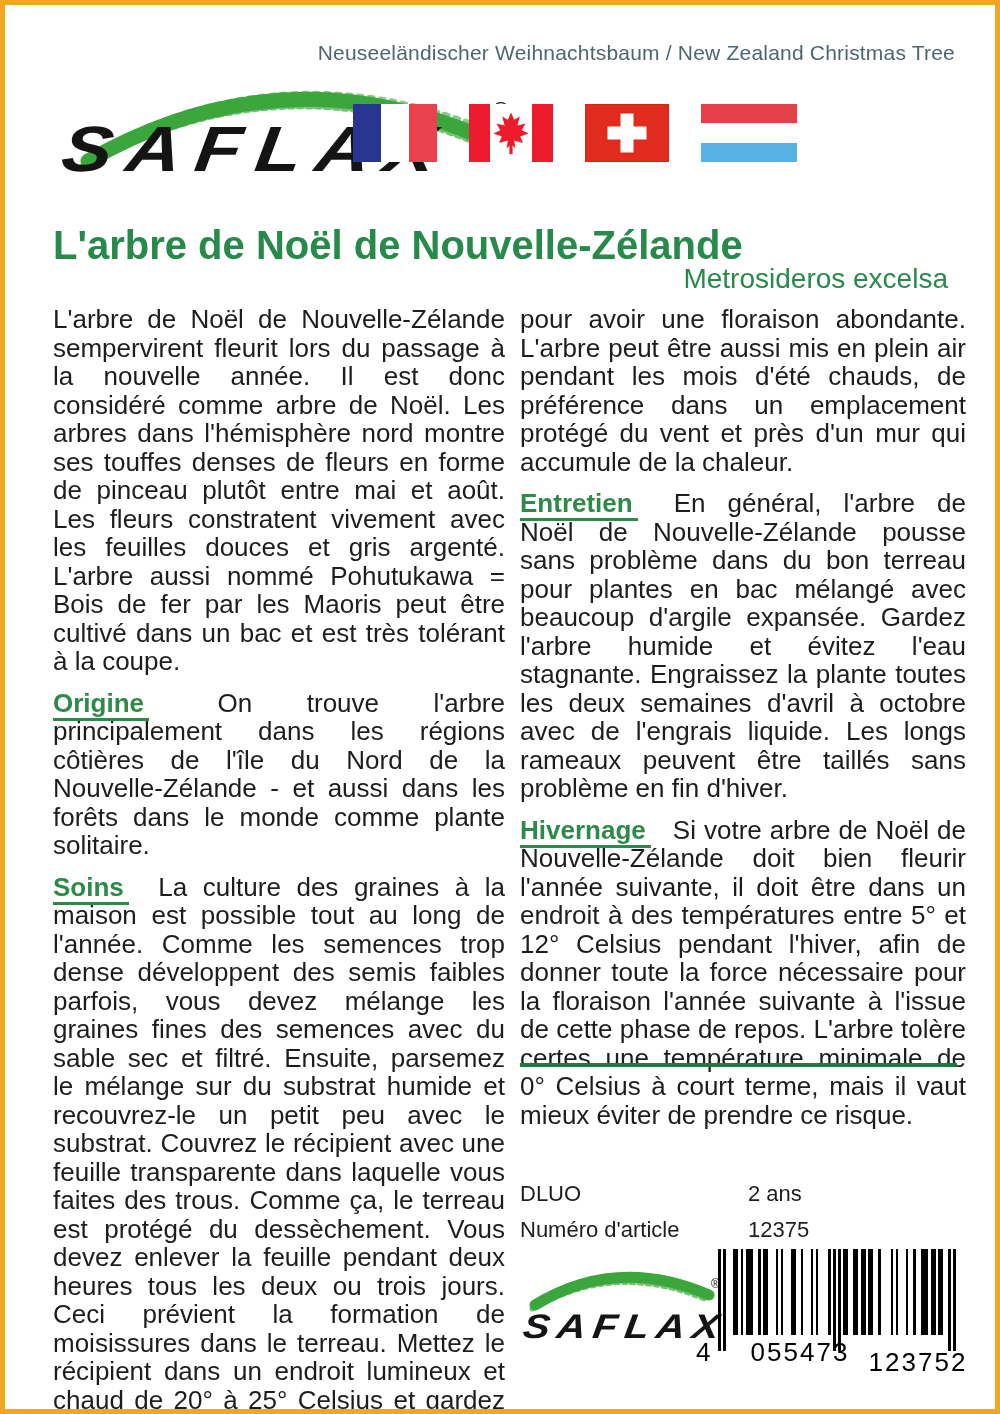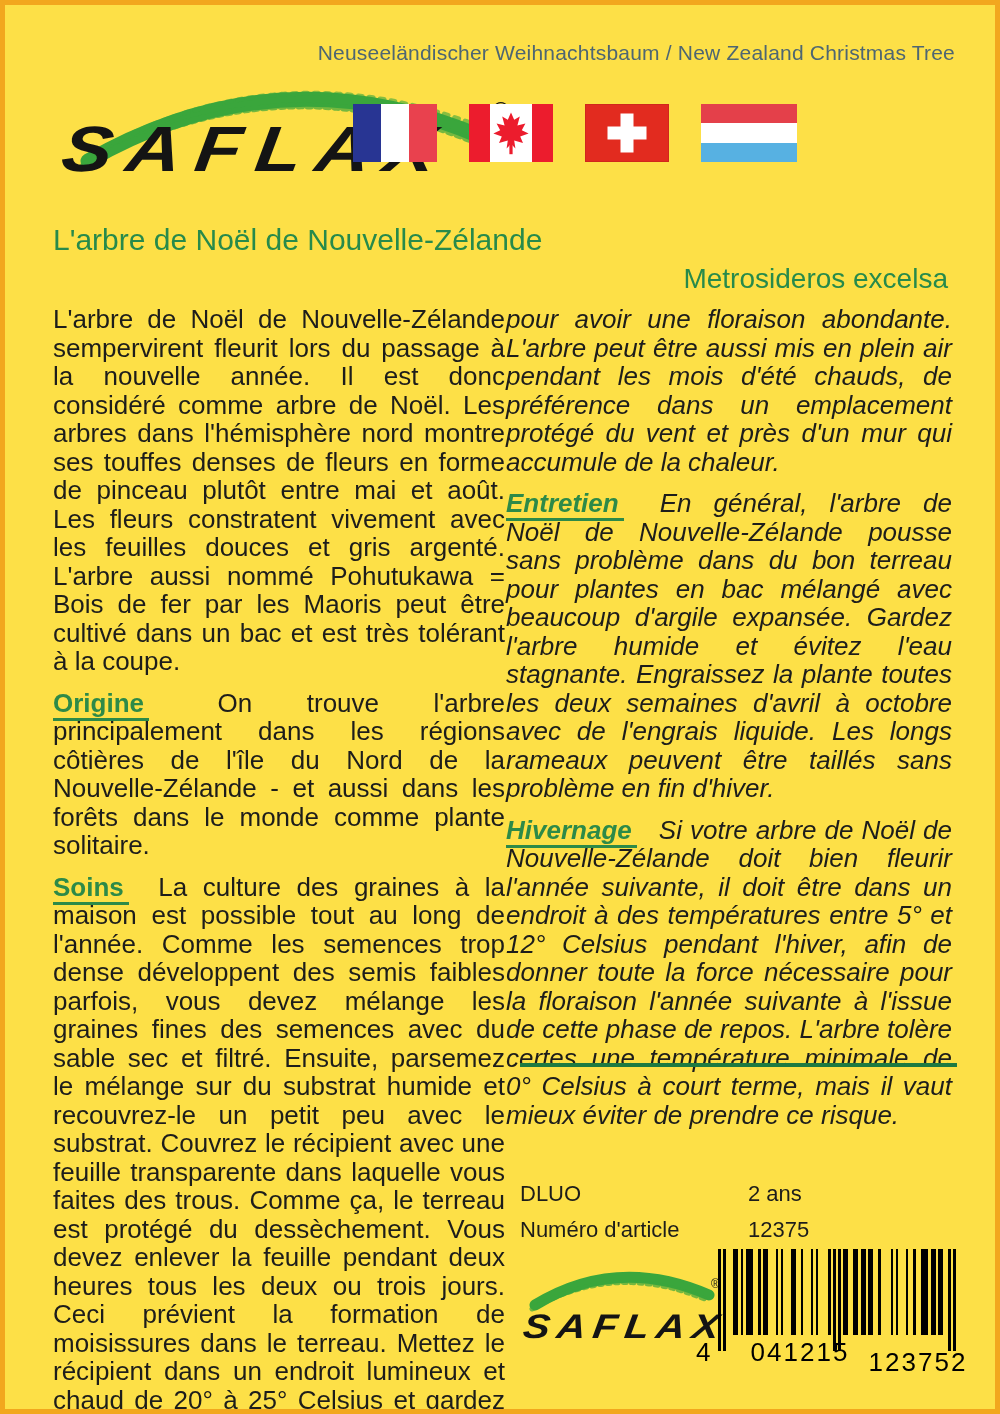--- a/index.html
+++ b/index.html
@@ -1,17 +1,17 @@
 <!DOCTYPE html>
 <html><head>
 <meta charset="utf-8">
 <style>
   html,body{margin:0;padding:0;background:#e8e8e8;}
   .page{
-    position:relative; width:1000px; height:1414px; background:#fde047;
+    position:relative; width:1000px; height:1414px; background:#ffffff;
     border:5px solid #f2a71e; box-sizing:border-box; overflow:hidden;
     font-family:"Liberation Sans", sans-serif; margin:0 auto;
   }
   
   .hdr-line{
     position:absolute; top:36px; right:40px;
     font-size:21px; color:#4e6672; letter-spacing:.2px;
   }
   
   .logo{position:absolute;}
@@ -33,29 +33,29 @@
   .flag-ca{width:84px; display:flex;}
   .flag-ca .r{width:25%; background:#ec1c2d;} .flag-ca .w{width:50%; background:#ffffff; position:relative;}
   .flag-ca svg{position:absolute; left:50%; top:50%; transform:translate(-50%,-50%);}
   .flag-ch{width:84px; background:#e22b1f; position:relative;}
   .flag-ch .cv{position:absolute; left:50%; top:50%; transform:translate(-50%,-50%); width:13px; height:39px; background:#fff;}
   .flag-ch .chz{position:absolute; left:50%; top:50%; transform:translate(-50%,-50%); width:39px; height:13px; background:#fff;}
   .flag-lu{width:96px; display:flex; flex-direction:column;}
   .flag-lu .r{flex:1; background:#e4404a;} .flag-lu .w{flex:1; background:#ffffff;} .flag-lu .bl{flex:1; background:#57b1e2;}
   
   .title{
-    position:absolute; left:48px; top:218px; font-size:30px; font-weight:normal; color:#278a4b;
+    position:absolute; left:48px; top:218px; font-size:40px; font-weight:bold; color:#278a4b;
   }
   .subtitle{
     position:absolute; right:47px; top:258px; font-size:28px; color:#278a4b;
   }
   
   .col{position:absolute; top:300px; font-size:26px; line-height:28.5px; color:#1d1d1b; text-align:justify;}
   .col-left{left:48px; width:452px;}
-  .col-right{left:501px; width:446px;font-style:italic;}
+  .col-right{left:515px; width:446px;}
   .para + .para{margin-top:13px;}
   .sect{
     color:#2d8a48; font-weight:bold; border-bottom:3px solid #2d8a48;
     padding-right:5px; margin-right:14px;
   }
   .sect:empty{display:none; border:none; margin:0; padding:0;}
   
   .divider{position:absolute; left:515px; top:1058px; width:437px; height:4px; background:#1e7a41;}
   .info{position:absolute; left:515px; top:1176px; width:445px; font-size:22px; color:#1d1d1b;}
   .info-row{display:flex; margin-bottom:10px;}
@@ -193,18 +193,18 @@
         <div class="bc-bar" style="left: 207.5px; width: 2.5px; height: 86px;"></div>
         <div class="bc-bar" style="left: 212.5px; width: 2.5px; height: 86px;"></div>
         <div class="bc-bar" style="left: 215px; width: 2.5px; height: 86px;"></div>
         <div class="bc-bar" style="left: 220px; width: 2.5px; height: 86px;"></div>
         <div class="bc-bar" style="left: 222.5px; width: 2.5px; height: 86px;"></div>
         <div class="bc-bar" style="left: 230px; width: 2.5px; height: 102px;"></div>
         <div class="bc-bar" style="left: 235px; width: 2.5px; height: 102px;"></div>
       </div>
     <div class="bc-digits">
       <span class="bc-d-prefix">4</span>
-      <span class="bc-d-left">041215</span>
+      <span class="bc-d-left">055473</span>
       <span class="bc-d-right">123752</span>
     </div>
   </div>
 
 </div>
 
 </body></html>

